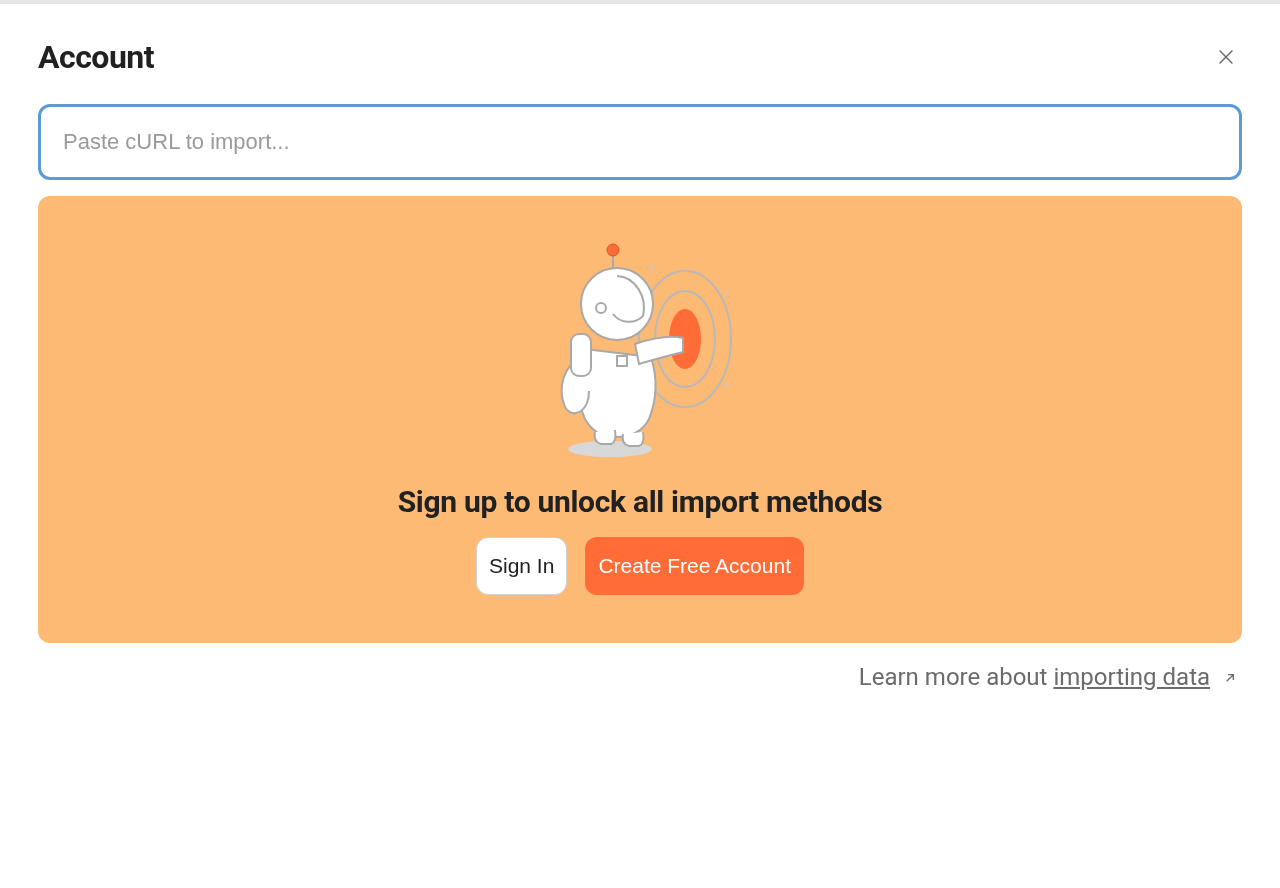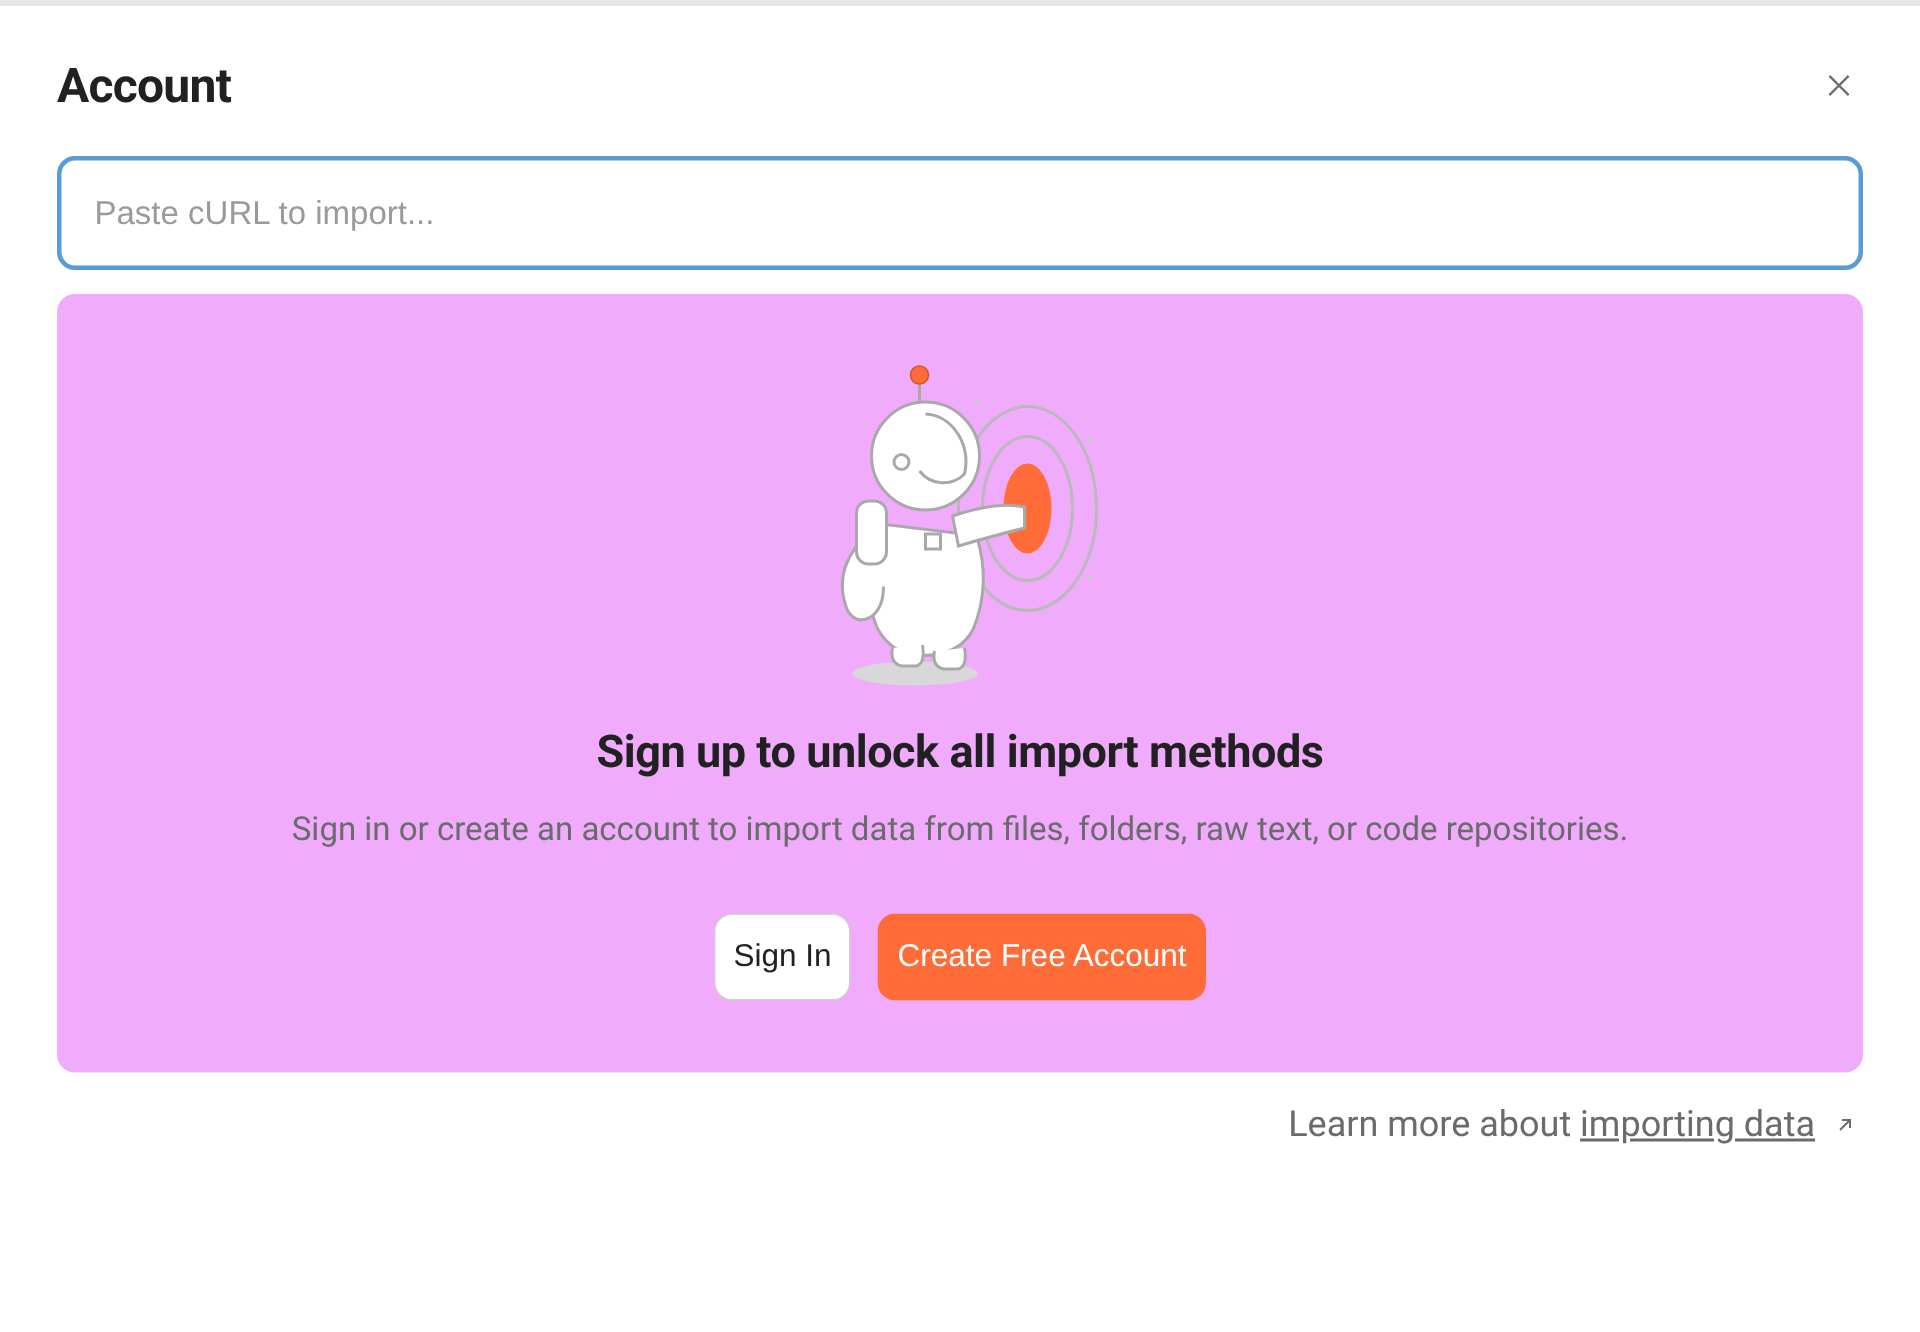--- a/index.html
+++ b/index.html
@@ -53,21 +53,21 @@
   }
   .curl-input {
     width: 100%;
     border: none;
     outline: none;
     font-size: 22px;
     color: #404040;
   }
   .curl-input::placeholder { color: #9a9a9a; }
   .promo {
-    background: #f0abfc;
+    background: #fdba74;
     border-radius: 12px;
     padding: 38px 40px 48px 40px;
     text-align: center;
   }
   .illus {
     width: 230px;
     height: 230px;
     margin: 0 auto 20px auto;
     display: block;
   }
@@ -175,21 +175,20 @@
 
       <circle cx="92" cy="70" r="36" fill="#fff" stroke="#a9a9a9" stroke-width="2"></circle>
       <path d="M92 42 a28 32 0 0 1 26 40 a20 20 0 0 1 -30 -2" fill="#fff" stroke="#a9a9a9" stroke-width="2"></path>
       <circle cx="76" cy="74" r="5" fill="none" stroke="#a9a9a9" stroke-width="2"></circle>
 
       <line x1="88" y1="34" x2="88" y2="20" stroke="#a9a9a9" stroke-width="2"></line>
       <circle cx="88" cy="16" r="6" fill="#ff6c37" stroke="#d45626" stroke-width="1"></circle>
     </svg>
 
     <h2>Sign up to unlock all import methods</h2>
-    <p>Sign in or create an account to import data from files, folders, raw text, or code repositories.</p>
 
     <div class="actions">
       <button class="btn btn-secondary">Sign In</button>
       <button class="btn btn-primary">Create Free Account</button>
     </div>
   </div>
 
   <div class="footer">
     <span>Learn more about </span><a>importing data</a>
     <span class="ext-icon">

